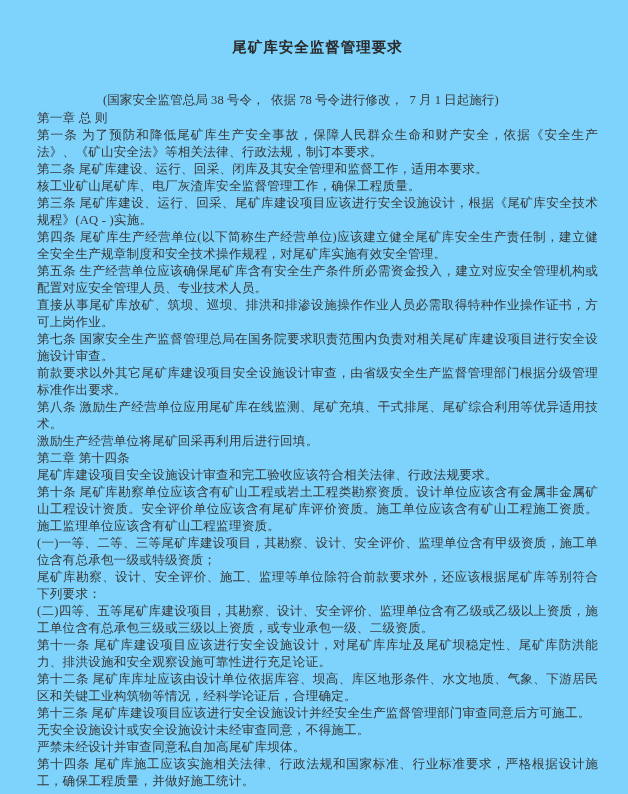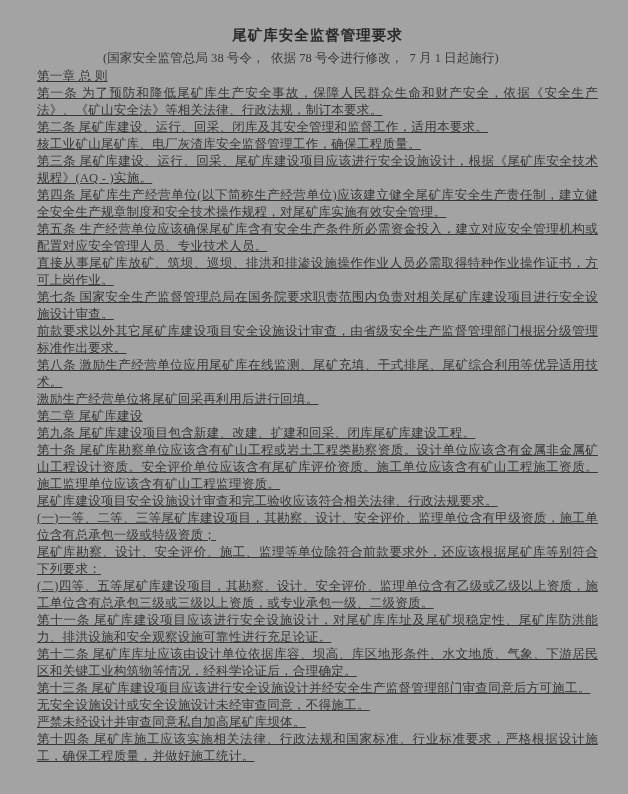--- a/index.html
+++ b/index.html
@@ -11,49 +11,48 @@
     width: 628px;
     height: 794px;
     overflow: hidden;
     font-family: "Liberation Serif", "DejaVu Serif", serif;
     color: #383838;
   }
   .page {
     box-sizing: border-box;
     width: 628px;
     height: 794px;
-    padding: 26px 30px 20px 37px;
-    background: #a3a3a3;
+    padding: 38px 30px 20px 37px;
+    background: #7dd3fc;
   }
   .doc-title {
     margin: 0;
     text-align: center;
     font-size: 14.5px;
     font-weight: bold;
     color: #2b2b2b;
     line-height: 18px;
     letter-spacing: 1px;
   }
   .issuance {
-    margin: 6px 0 0 0;
+    margin: 36px 0 0 0;
     padding-left: 66px;
     font-size: 12.6px;
     line-height: 17px;
     white-space: pre-wrap;
   }
   .doc-body {
     margin-top: 1px;
   }
   .doc-body p {
     margin: 0;
     font-size: 12.6px;
     line-height: 17px;
     text-align: justify;
     letter-spacing: 0.2px;
-    text-decoration: underline;
   }
 </style>
 </head>
 <body>
 
 <div class="page">
   <h1 class="doc-title">尾矿库安全监督管理要求</h1>
   <p class="issuance">(国家安全监管总局 38 号令，  依据 78 号令进行修改，  7 月 1 日起施行)</p>
   <div class="doc-body">
       <p>第一章 总 则</p>
@@ -61,24 +60,23 @@
       <p>第二条 尾矿库建设、运行、回采、闭库及其安全管理和监督工作，适用本要求。</p>
       <p>核工业矿山尾矿库、电厂灰渣库安全监督管理工作，确保工程质量。</p>
       <p>第三条 尾矿库建设、运行、回采、尾矿库建设项目应该进行安全设施设计，根据《尾矿库安全技术规程》(AQ - )实施。</p>
       <p>第四条 尾矿库生产经营单位(以下简称生产经营单位)应该建立健全尾矿库安全生产责任制，建立健全安全生产规章制度和安全技术操作规程，对尾矿库实施有效安全管理。</p>
       <p>第五条 生产经营单位应该确保尾矿库含有安全生产条件所必需资金投入，建立对应安全管理机构或配置对应安全管理人员、专业技术人员。</p>
       <p>直接从事尾矿库放矿、筑坝、巡坝、排洪和排渗设施操作作业人员必需取得特种作业操作证书，方可上岗作业。</p>
       <p>第七条 国家安全生产监督管理总局在国务院要求职责范围内负责对相关尾矿库建设项目进行安全设施设计审查。</p>
       <p>前款要求以外其它尾矿库建设项目安全设施设计审查，由省级安全生产监督管理部门根据分级管理标准作出要求。</p>
       <p>第八条 激励生产经营单位应用尾矿库在线监测、尾矿充填、干式排尾、尾矿综合利用等优异适用技术。</p>
       <p>激励生产经营单位将尾矿回采再利用后进行回填。</p>
-      <p>第二章 尾矿库建设</p>
-      <p>第九条 尾矿库建设项目包含新建、改建、扩建和回采、闭库尾矿库建设工程。</p>
+      <p>第二章 第十四条</p>
+      <p>尾矿库建设项目安全设施设计审查和完工验收应该符合相关法律、行政法规要求。</p>
       <p>第十条 尾矿库勘察单位应该含有矿山工程或岩土工程类勘察资质。设计单位应该含有金属非金属矿山工程设计资质。安全评价单位应该含有尾矿库评价资质。施工单位应该含有矿山工程施工资质。施工监理单位应该含有矿山工程监理资质。</p>
-      <p>尾矿库建设项目安全设施设计审查和完工验收应该符合相关法律、行政法规要求。</p>
       <p>(一)一等、二等、三等尾矿库建设项目，其勘察、设计、安全评价、监理单位含有甲级资质，施工单位含有总承包一级或特级资质；</p>
       <p>尾矿库勘察、设计、安全评价、施工、监理等单位除符合前款要求外，还应该根据尾矿库等别符合下列要求：</p>
       <p>(二)四等、五等尾矿库建设项目，其勘察、设计、安全评价、监理单位含有乙级或乙级以上资质，施工单位含有总承包三级或三级以上资质，或专业承包一级、二级资质。</p>
       <p>第十一条 尾矿库建设项目应该进行安全设施设计，对尾矿库库址及尾矿坝稳定性、尾矿库防洪能力、排洪设施和安全观察设施可靠性进行充足论证。</p>
       <p>第十二条 尾矿库库址应该由设计单位依据库容、坝高、库区地形条件、水文地质、气象、下游居民区和关键工业构筑物等情况，经科学论证后，合理确定。</p>
       <p>第十三条 尾矿库建设项目应该进行安全设施设计并经安全生产监督管理部门审查同意后方可施工。</p>
       <p>无安全设施设计或安全设施设计未经审查同意，不得施工。</p>
       <p>严禁未经设计并审查同意私自加高尾矿库坝体。</p>
       <p>第十四条 尾矿库施工应该实施相关法律、行政法规和国家标准、行业标准要求，严格根据设计施工，确保工程质量，并做好施工统计。</p>
     </div>

